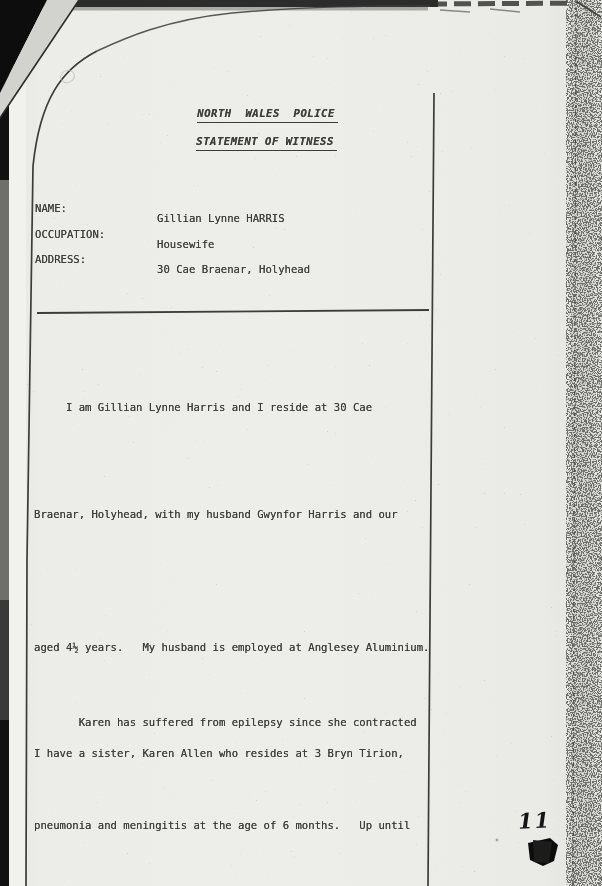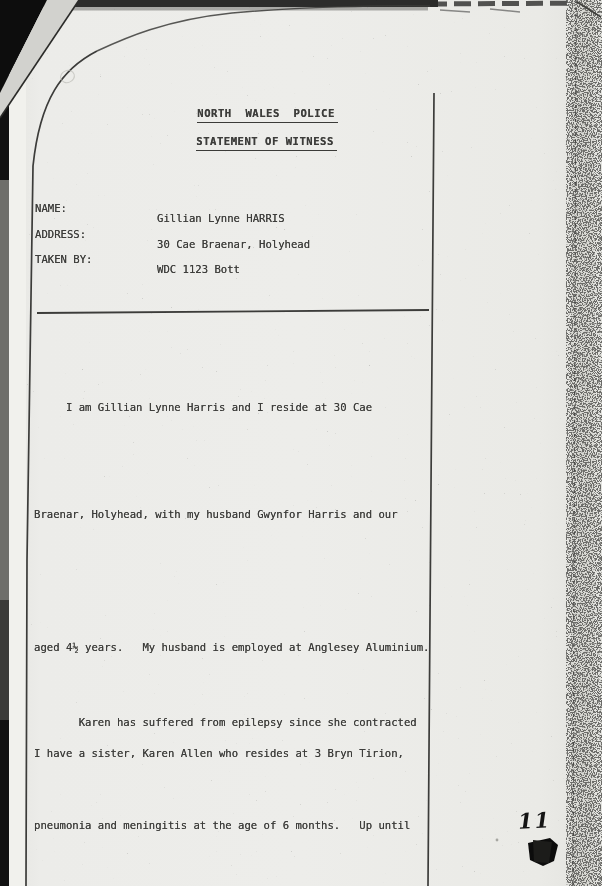--- a/index.html
+++ b/index.html
@@ -4,21 +4,21 @@
 <style>
   html,body{margin:0;padding:0;background:#777;}
   .scan{position:relative;width:602px;height:886px;overflow:hidden;
         background:linear-gradient(90deg,#e3e3df 0px,#ecece9 40px,#ededea 300px,#eaeae6 540px,#e2e2de 602px);
         font-family:"DejaVu Sans Mono","Liberation Mono",monospace;color:#3d3d3b;}
   .artifacts{position:absolute;left:0;top:0;z-index:1;}
   .content{position:absolute;left:0;top:0;width:602px;height:886px;z-index:2;}
   .txt{white-space:pre;text-shadow:0 0 0.6px rgba(55,55,50,.85);}
   .heading{position:absolute;left:156px;top:95px;font-size:10.6px;font-weight:bold;letter-spacing:.5px;}
   .heading2{position:absolute;left:155px;top:123px;font-size:10.6px;font-weight:bold;letter-spacing:.5px;}
-  .u{display:inline-block;border-bottom:1.6px solid #3b3b38;padding:0 3px 2.5px 0;}
+  .u{display:inline-block;border-bottom:1.6px solid #3b3b38;padding:0 3px 2.5px 0;font-style:italic;}
   .fields{position:absolute;left:0;top:169px;width:602px;margin-top:31px;}
   .frow{position:relative;height:25.7px;font-size:10.6px;}
   .flabel{position:absolute;left:35px;top:2px;}
   .fvalue{position:absolute;left:157px;top:12px;}
   .para{position:absolute;left:34px;font-size:10.6px;}
   .p1{top:341px;line-height:26.6px;}
   .p2{top:659px;line-height:25.7px;}
   .line{height:inherit;}
   .pageno{position:absolute;left:518px;top:808px;font-family:"DejaVu Serif","Liberation Serif",serif;
           font-style:italic;font-weight:bold;font-size:21px;letter-spacing:2px;color:#141414;
@@ -90,30 +90,30 @@
       <span class="u">STATEMENT OF WITNESS</span>
     </div>
 
     <div class="fields" id="fields">
     <div class="frow">
       <span class="flabel txt">NAME:</span>
       <span class="fvalue txt">Gillian Lynne HARRIS</span>
     </div>
 
 
+    <div class="frow">
+      <span class="flabel txt">OCCUPATION:</span>
+      <span class="fvalue txt">Housewife</span>
+    </div>
 
     <div class="frow">
       <span class="flabel txt">ADDRESS:</span>
       <span class="fvalue txt">30 Cae Braenar, Holyhead</span>
     </div>
 
-    <div class="frow">
-      <span class="flabel txt">TAKEN BY:</span>
-      <span class="fvalue txt">WDC 1123 Bott</span>
-    </div>
   </div>
 
     <div class="para p1 txt" id="para-0">
     <div class="line txt">     I am Gillian Lynne Harris and I reside at 30 Cae</div>
   
     <div class="line txt">Braenar, Holyhead, with my husband Gwynfor Harris and our</div>
   
   
     <div class="line txt">aged 4½ years.   My husband is employed at Anglesey Aluminium.</div>
   

